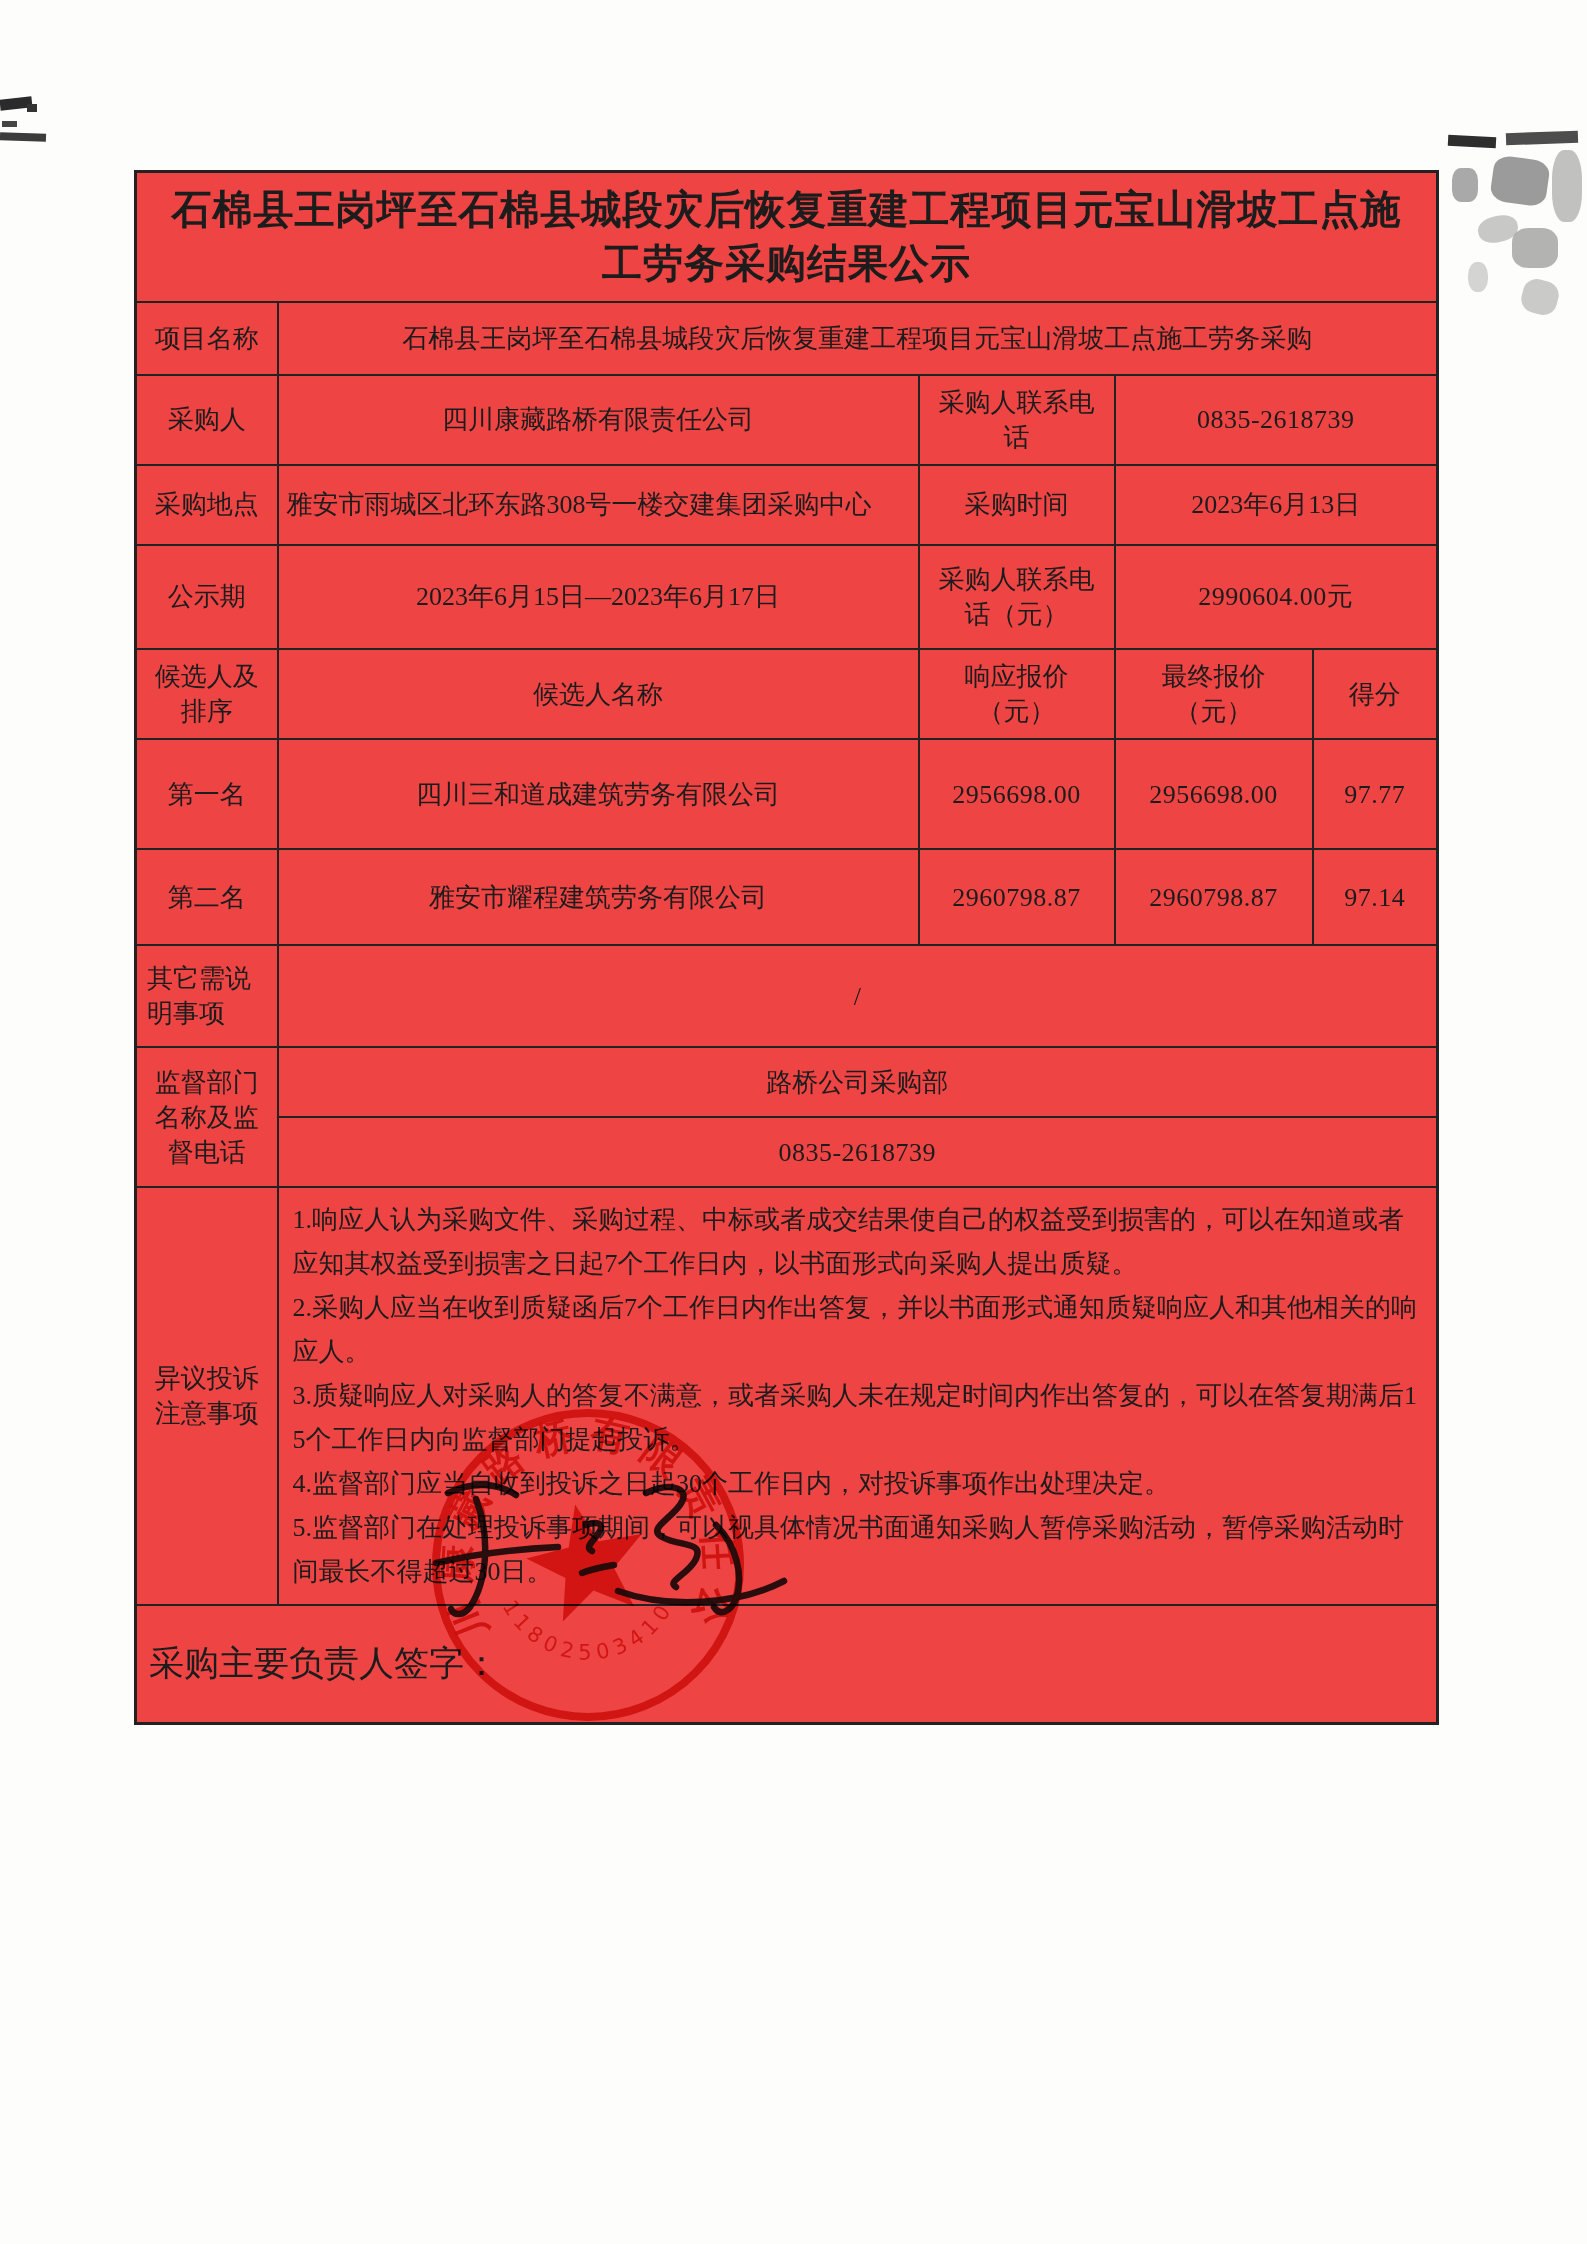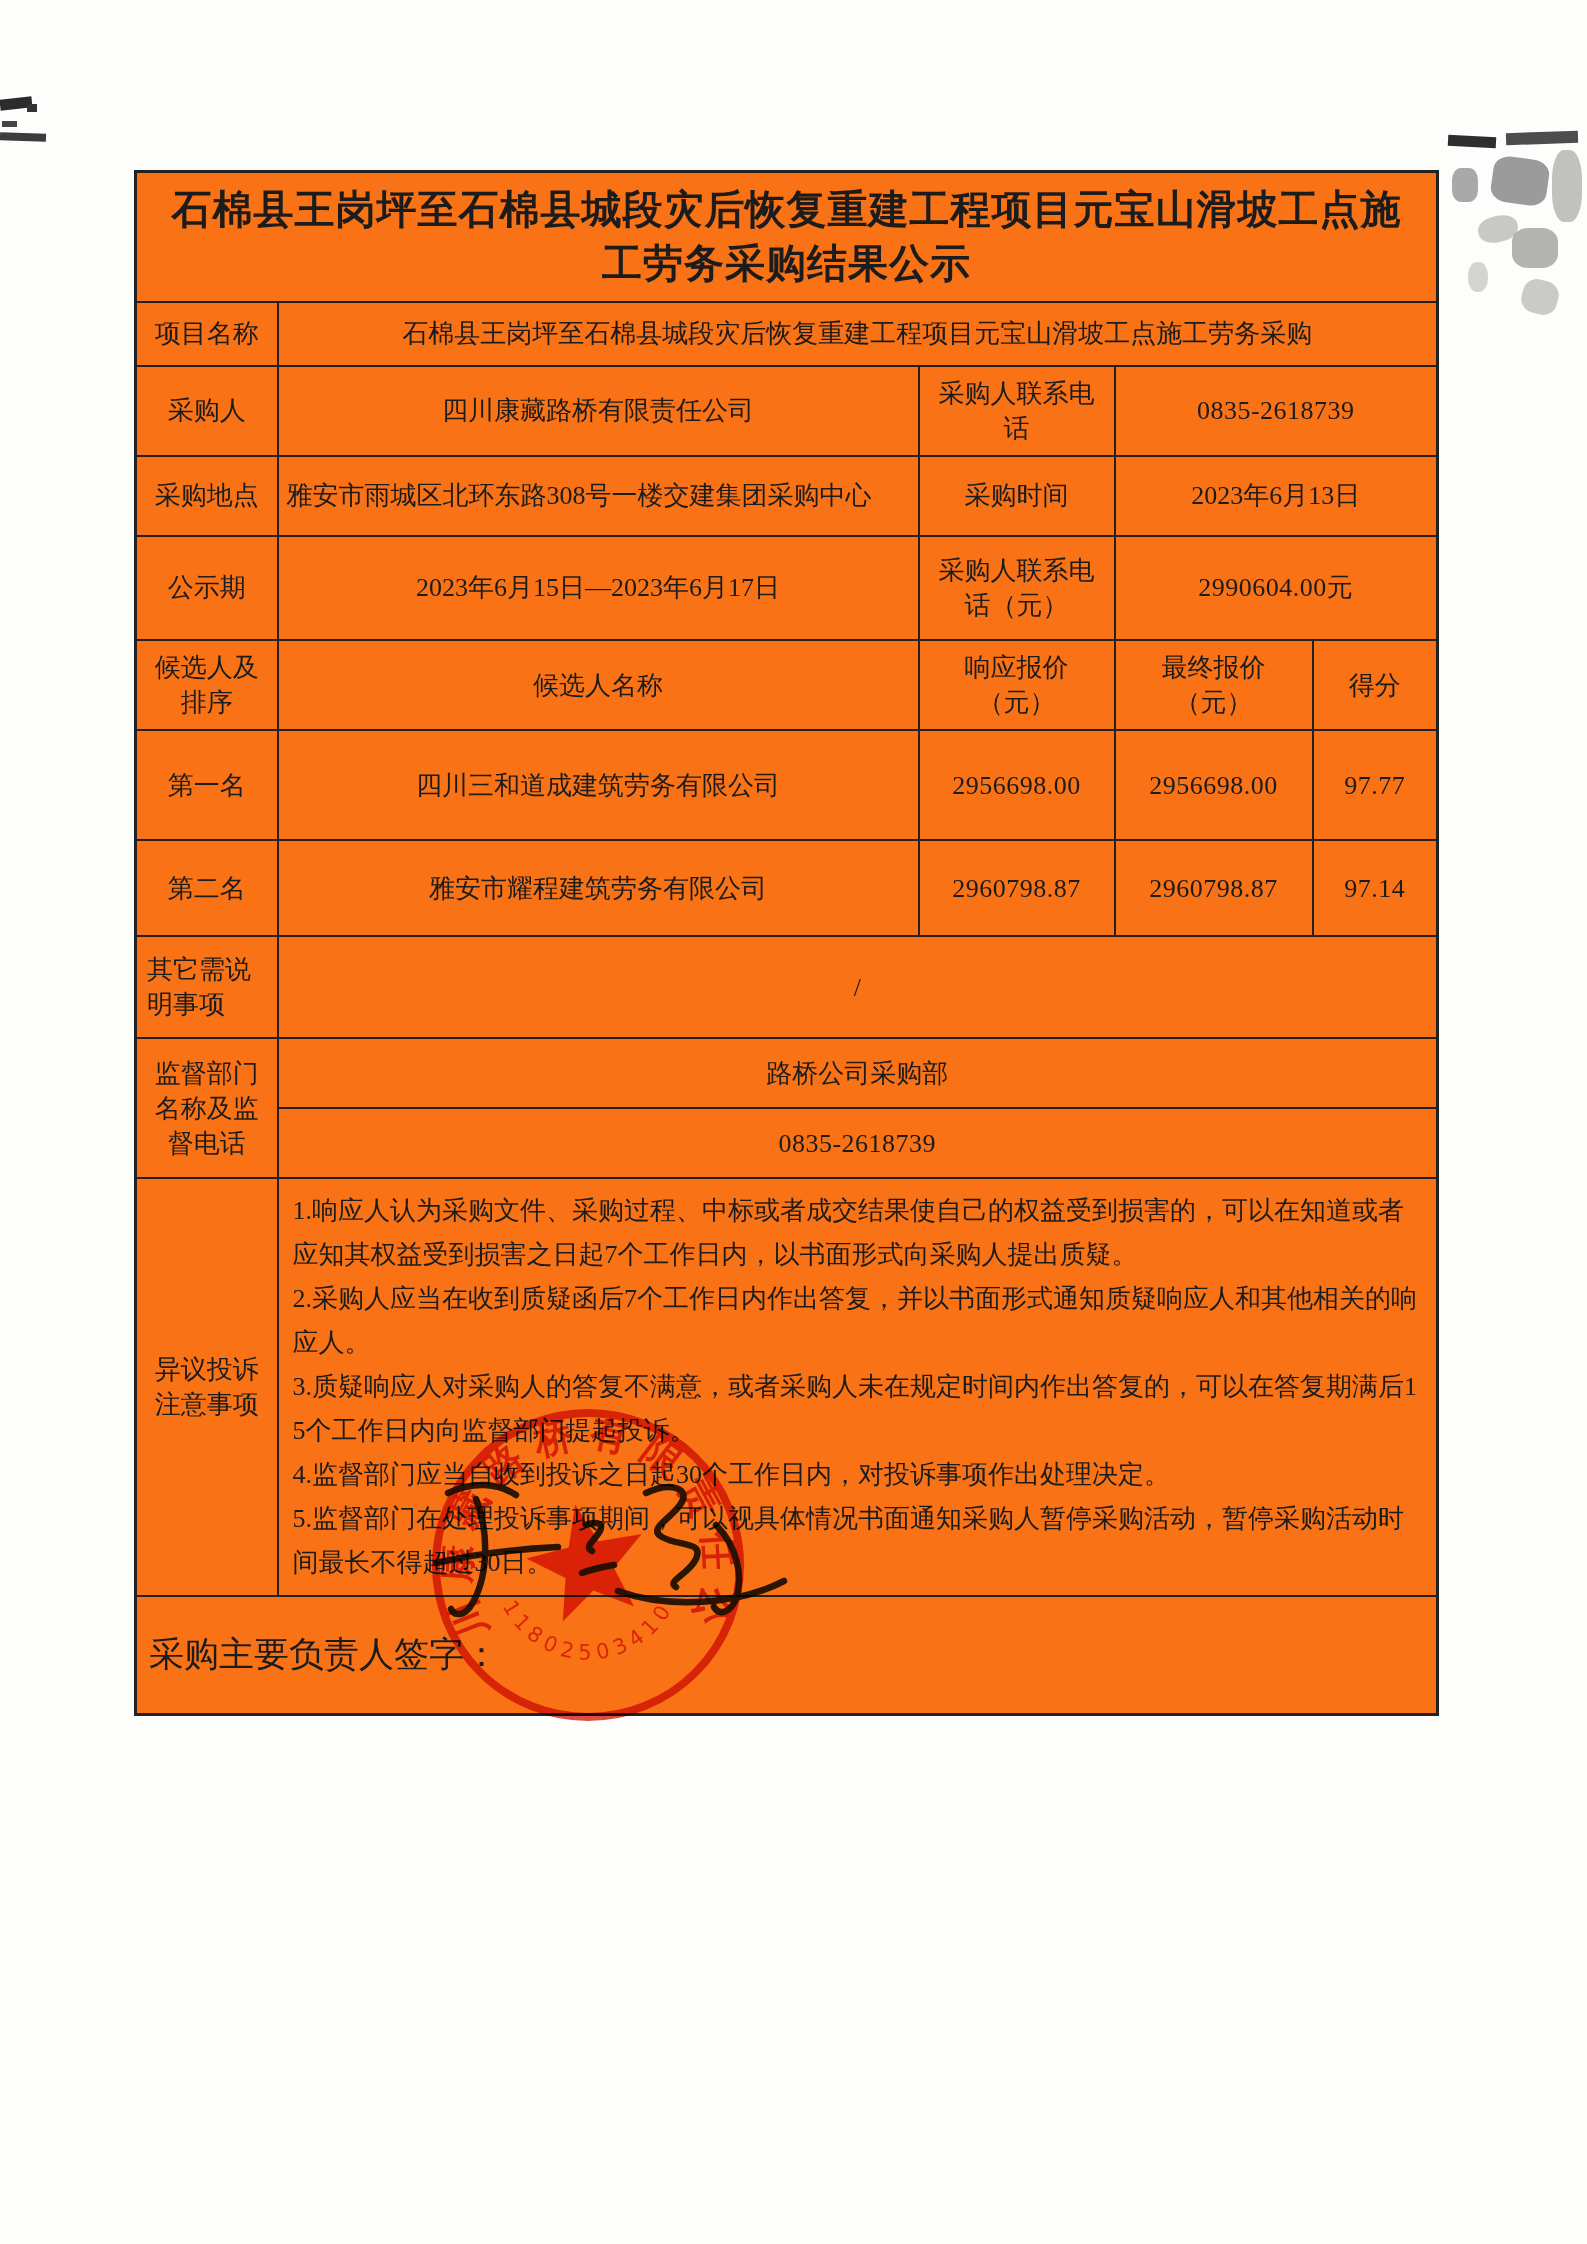--- a/index.html
+++ b/index.html
@@ -15,21 +15,21 @@
   
   .artifact { position: absolute; pointer-events: none; }
 
   
   table.doc {
     position: absolute;
     left: 134px; top: 170px;
     width: 1302px;
     border-collapse: collapse;
     table-layout: fixed;
-    background: #f97316;
+    background: #ef4444;
   }
   table.doc, table.doc td {
     border: 2.5px solid #222;
   }
   table.doc { border-width: 3px; }
   td {
     vertical-align: middle;
     text-align: center;
     font-size: 26px;
     line-height: 1.35;
@@ -46,21 +46,21 @@
   td.label { padding: 6px 10px; }
   td.left { text-align: left; }
   .loc-wrap { max-width: 588px; text-align: left; }
   td.num { font-family: "Liberation Serif", "DejaVu Serif", serif; letter-spacing: 0.5px; }
   td.objection-text { text-align: left; padding: 10px 14px; font-size: 26px; line-height: 44px; vertical-align: top; }
   .obj-item { text-align: left; }
   td.sig-cell { text-align: left; font-size: 35px; padding-left: 12px; height: 118px; }
 
   
   tr.r-title    td { height: 106px; }
-  tr.r-project  td { height: 64px; }
+  tr.r-project  td { height: 73px; }
   tr.r-buyer    td { height: 90px; }
   tr.r-loc      td { height: 80px; }
   tr.r-pub      td { height: 104px; }
   tr.r-chead    td { height: 72px; }
   tr.r-c1       td { height: 110px; }
   tr.r-c2       td { height: 96px; }
   tr.r-other    td { height: 102px; }
   tr.r-sup1     td { height: 70px; }
   tr.r-sup2     td { height: 70px; }
   tr.r-obj      td { height: 328px; }

